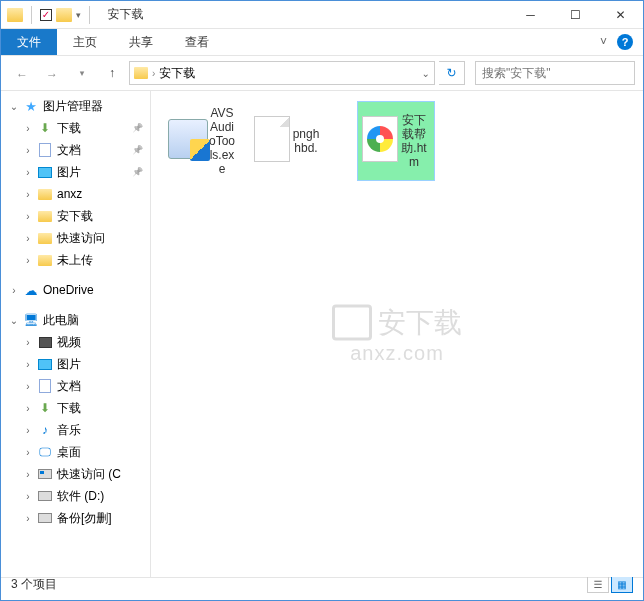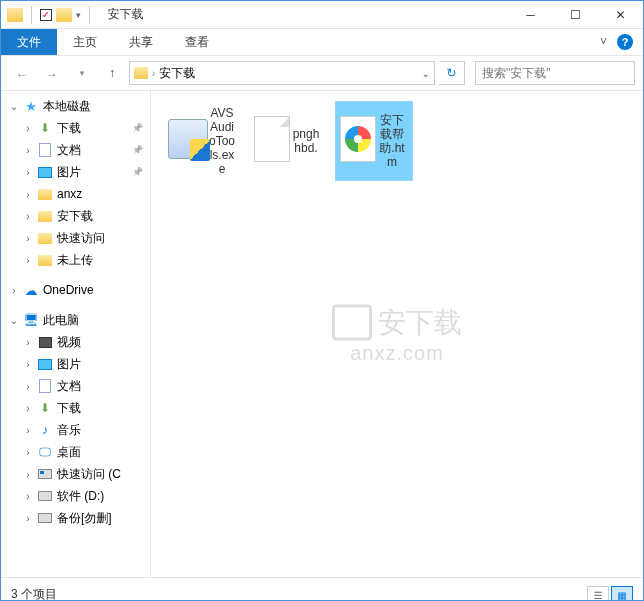--- a/index.html
+++ b/index.html
@@ -39,33 +39,33 @@
 .pic-ico { width: 14px; height: 11px; background: #4fc3f7; border: 1px solid #0288d1; }
 .cloud-ico { color: #0078d7; font-size: 13px; }
 .pc-ico { color: #0078d7; font-size: 12px; }
 .video-ico { width: 13px; height: 11px; background: #555; border: 1px solid #333; }
 .music-ico { color: #0078d7; }
 .desk-ico { color: #0078d7; }
 .drive-ico { width: 14px; height: 10px; background: #ddd; border: 1px solid #888; position: relative; }
 .drive-ico.c::before { content:""; position:absolute; left:1px; top:1px; width:4px; height:3px; background:#0078d7; }
 .main { flex: 1; position: relative; background: #fff; padding: 10px 0 0 12px; display: flex; flex-wrap: wrap; align-content: flex-start; gap: 4px 8px; }
 .file-item { width: 78px; display: flex; flex-direction: row; align-items: center; padding: 4px; border: 1px solid transparent; text-align: center; }
-.file-item.selected { background: #7dd3fc; border: 1px solid #99d1ff; }
+.file-item.selected { background: #86efac; border: 1px solid #99d1ff; margin-left: 22px; }
 .file-thumb { width: 48px; height: 48px; display: flex; align-items: center; justify-content: center; margin-bottom: 4px; position: relative; }
 .file-label { font-size: 12px; line-height: 14px; word-break: break-all; color: #333; }
 .exe-thumb { width: 40px; height: 40px; background: linear-gradient(#e8f0ff,#b8d0f0); border: 1px solid #8aa; border-radius: 3px; position: relative; }
 .exe-thumb::after { content:""; position:absolute; right:-3px; bottom:-3px; width:20px; height:22px; background: linear-gradient(135deg,#ffd54f 50%,#1976d2 50%); border-radius: 2px; }
 .blank-thumb { width: 36px; height: 46px; background: #fff; border: 1px solid #ccc; position: relative; }
 .blank-thumb::before { content:""; position:absolute; right:0; top:0; width:10px; height:10px; background: linear-gradient(135deg,#fff 50%,#ddd 50%); }
 .htm-thumb { width: 36px; height: 46px; background: #fff; border: 1px solid #ccc; display: flex; align-items: center; justify-content: center; }
 .pinwheel { width: 26px; height: 26px; border-radius: 50%; background: conic-gradient(#ff5252 0 90deg,#ffeb3b 90deg 180deg,#4caf50 180deg 270deg,#2196f3 270deg 360deg); position: relative; }
 .pinwheel::after { content:""; position:absolute; inset: 35%; background:#fff; border-radius:50%; }
 .watermark { position: absolute; left: 50%; top: 50%; transform: translate(-50%,-50%); color: #ddd; font-size: 28px; pointer-events: none; text-align: center; }
 .watermark .wm-sub { font-size: 20px; letter-spacing: 1px; }
-.status-bar { height: 24px; border-top: 1px solid #e5e5e5; display: flex; align-items: flex-start; padding: 8px 10px; font-size: 12px; color: #333; }
+.status-bar { height: 24px; border-top: 1px solid #e5e5e5; display: flex; align-items: flex-end; padding: 8px 10px; font-size: 12px; color: #333; }
 .status-bar .view-btns { margin-left: auto; display: flex; gap: 2px; }
 .view-btn { width: 22px; height: 18px; border: 1px solid #ccc; display: flex; align-items: center; justify-content: center; font-size: 10px; color: #666; }
 .view-btn.active { background: #cce8ff; border-color: #0078d7; color: #0078d7; }
 .sep-v { width: 1px; height: 18px; background: #ccc; margin: 0 4px; }
 .checkbox-mini { width:12px; height:12px; border:1px solid #333; display:inline-flex; align-items:center; justify-content:center; color:#d04; font-size:10px; }
 </style>
 </head>
 <body>
 
 <div class="titlebar">
@@ -115,21 +115,21 @@
   <div class="search-box">
     <input type="text" placeholder="搜索&quot;安下载&quot;" style="">
   </div>
 </div>
 
 <div class="content">
   <div class="sidebar">
     <div class="side-item header">
       <span class="chev">⌄</span>
       <span class="ico star-ico">★</span>
-      <span>本地磁盘</span>
+      <span>图片管理器</span>
     </div>
     <div id="quick-items">
         <div class="side-item pinned" style="padding-left: 22px;">
           <span class="chev">›</span>
           <span class="ico dl-ico">⬇</span>
           <span>下载</span>
         </div>
         <div class="side-item pinned" style="padding-left: 22px;">
           <span class="chev">›</span>
           <span class="ico">

